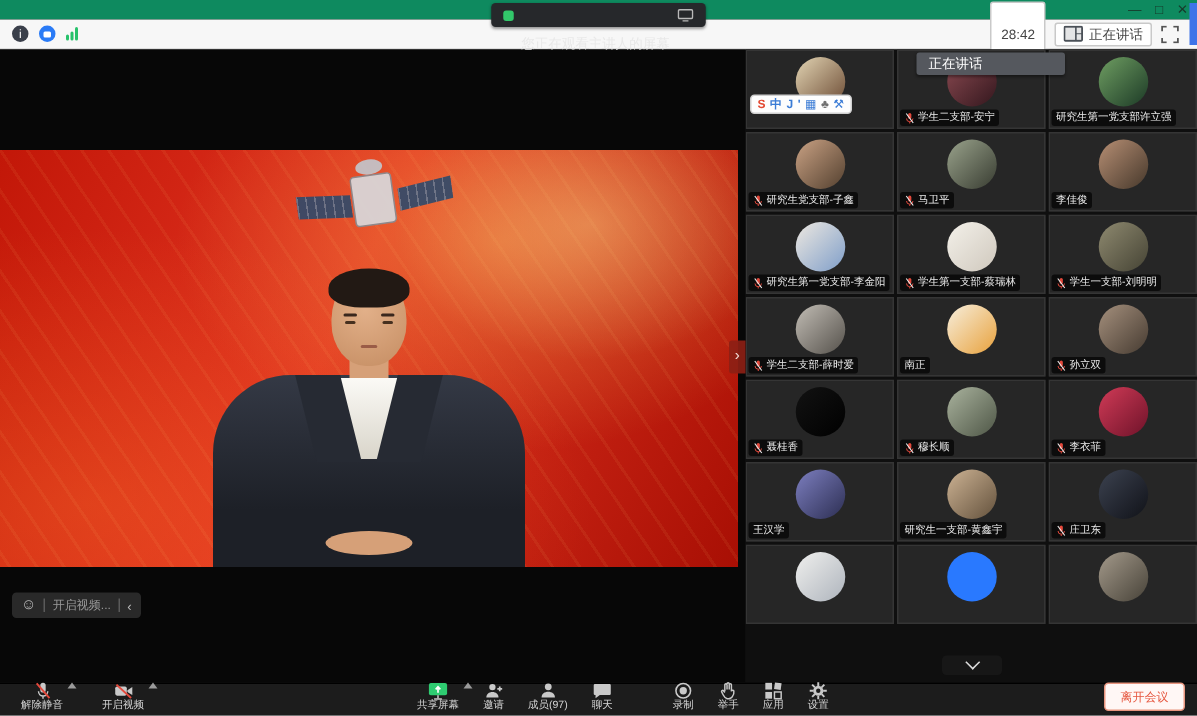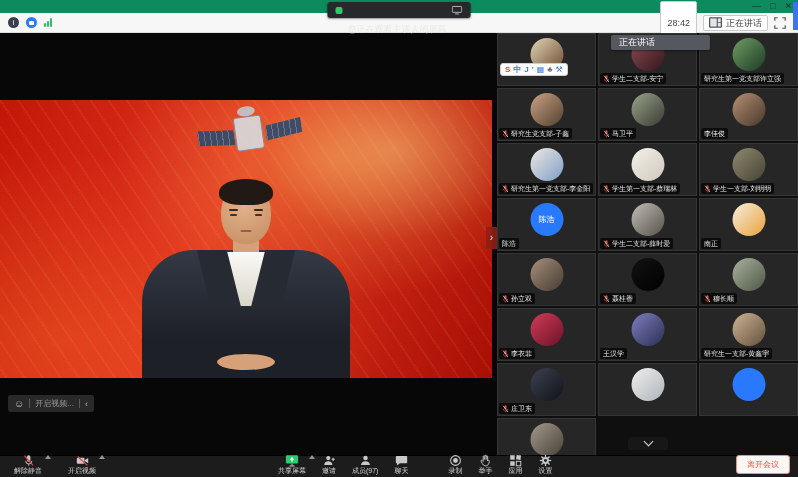--- a/index.html
+++ b/index.html
@@ -318,27 +318,20 @@
       <svg width="7" height="8" viewBox="0 0 10 12">
                 <rect x="3.4" y="0.5" width="3.2" height="6" rx="1.6" fill="#e4493c"></rect>
                 <path d="M1.8 6a3.2 3.2 0 0 0 6.4 0" fill="none" stroke="#e4493c"></path>
                 <line x1="5" y1="9.4" x2="5" y2="11" stroke="#e4493c"></line>
                 <line x1="1.5" y1="1" x2="8.5" y2="10.5" stroke="#f0f0f0" stroke-width="1.1"></line>
               </svg>
       <span class="nm">学生一支部-刘明明</span>
     </div>
   </div>
 
-  <div class="tile">
-    <div class="avatar" style="background: linear-gradient(135deg, rgb(41, 121, 255), rgb(41, 121, 255));">陈浩</div>
-    <div class="tag">
-
-      <span class="nm">陈浩</span>
-    </div>
-  </div>
 
   <div class="tile">
     <div class="avatar" style="background: linear-gradient(135deg, rgb(194, 189, 181), rgb(85, 81, 75));"></div>
     <div class="tag">
       <svg width="7" height="8" viewBox="0 0 10 12">
                 <rect x="3.4" y="0.5" width="3.2" height="6" rx="1.6" fill="#e4493c"></rect>
                 <path d="M1.8 6a3.2 3.2 0 0 0 6.4 0" fill="none" stroke="#e4493c"></path>
                 <line x1="5" y1="9.4" x2="5" y2="11" stroke="#e4493c"></line>
                 <line x1="1.5" y1="1" x2="8.5" y2="10.5" stroke="#f0f0f0" stroke-width="1.1"></line>
               </svg>

